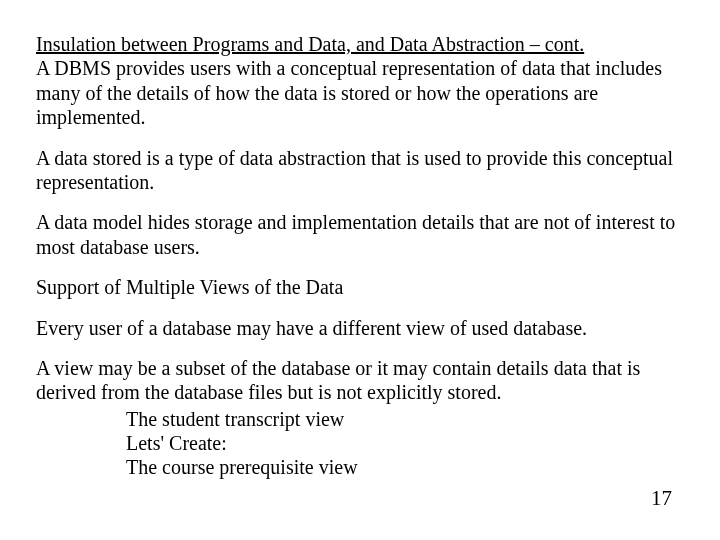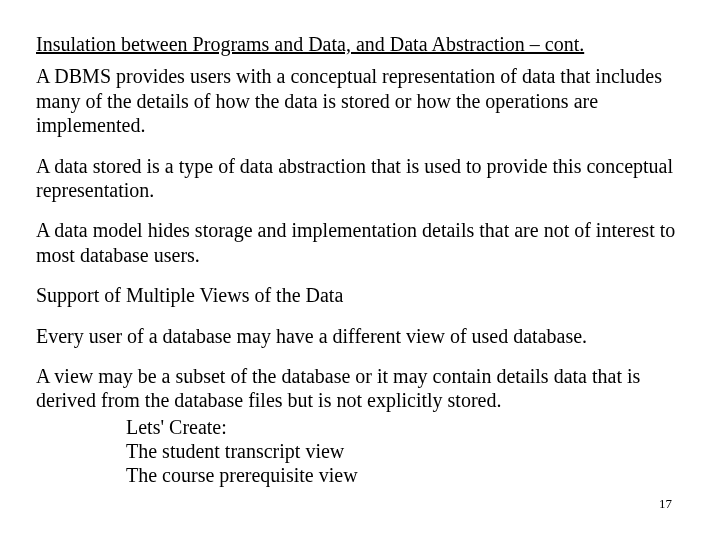--- a/index.html
+++ b/index.html
@@ -9,36 +9,36 @@
       background: #fff;
       font-family: "Times New Roman", Times, serif;
       font-size: 20px;
       color: #000;
       padding: 32px 36px 20px 36px;
       position: relative;
       line-height: 1.22;
     }
     .heading {
       text-decoration: underline;
-      margin-bottom: 8px;
+      margin-bottom: 0;
     }
     .para {
       margin-bottom: 16px;
     }
     .bold { font-weight: normal; }
     .underline { }
     .lets-block {
       margin-left: 90px;
       margin-top: 2px;
     }
     .page-num {
       position: absolute;
       right: 48px;
       bottom: 28px;
-      font-size: 13px;
+      font-size: 21px;
       margin-top: 15px;
     }
   </style>
 </head>
 <body>
 
 <div class="heading">Insulation between Programs and Data, and Data Abstraction – cont.</div>
 
 <div class="para">
   <span>A DBMS provides users with a </span><span class="bold">conceptual representation</span><span> of data that includes many of the details of how the data is stored or how the operations are implemented.</span>
@@ -52,19 +52,19 @@
 
 <div class="para underline">Support of Multiple Views of the Data</div>
 
 <div class="para">
   <span>Every user of a database may have a different </span><span class="bold">view</span><span> of used database.</span>
 </div>
 
 <div>
   <span>A view may be a subset of the database or it may contain </span><span class="bold">details data</span><span> that is derived from the database files but is not explicitly stored.</span>
   <div class="lets-block">
+    <div>The student transcript view</div>
     <div>Lets' Create:</div>
-    <div>The student transcript view</div>
     <div>The course prerequisite view</div>
   </div>
 </div>
 
 <div class="page-num">17</div>
 
 </body></html>

